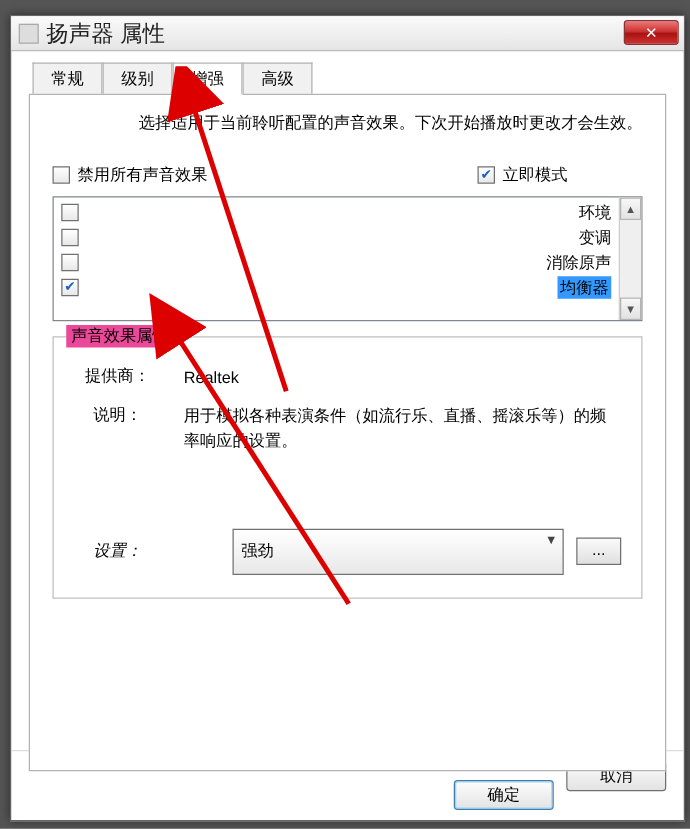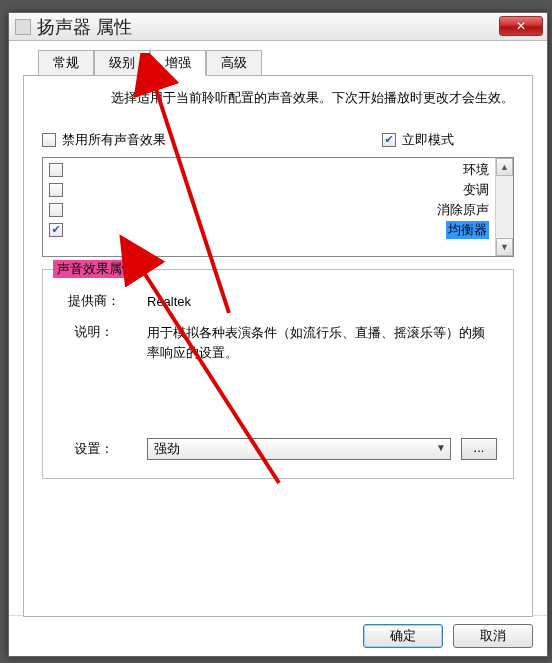--- a/index.html
+++ b/index.html
@@ -52,21 +52,21 @@
       text-align: center;
       font-size: 12px;
       line-height: 18px;
       cursor: pointer;
     }
     .client {
       padding: 8px 14px 8px 14px;
     }
     .tabbar {
       display: flex;
-      margin-left: 15px;
+      margin-left: 3px;
     }
     .tab {
       padding: 3px 14px;
       font-size: 13px;
       background: #f1f1f1;
       border: 1px solid #b3b3b3;
       border-bottom: none;
       margin-right: 0px;
       cursor: pointer;
       position: relative;
@@ -164,31 +164,32 @@
     }
     .prop-row { display: flex; margin-top: 6px; }
     .prop-label { width: 70px; text-align: center; margin-right: 18px; }
     .prop-val { flex: 1; line-height: 1.6; }
     
     .settings-row {
       position: absolute;
       bottom: 18px; left: 16px; right: 16px;
       display: flex; align-items: center;
     }
-    .settings-row .prop-label { width: 70px; }
+    .settings-row .prop-label { width: 70px; font-style: italic; }
     .dropdown {
       flex: 1;
-      height: 22px;
+      height: 37px;
       border: 1px solid #707070;
       background: linear-gradient(to bottom,#fff,#e8e8e8);
       display: flex; align-items: center;
       padding: 0 6px;
       margin-right: 10px;
       cursor: pointer;
       position: relative;
+      margin-left: 39px;
     }
     .dropdown .dd-arrow {
       position: absolute; right: 4px; top: 3px;
       font-size: 10px; color: #444;
     }
     .more-btn {
       width: 36px; height: 22px;
       border: 1px solid #707070;
       background: linear-gradient(to bottom,#fafafa,#e0e0e0);
       cursor: pointer;
@@ -212,20 +213,21 @@
       border: 1px solid #707070;
       background: linear-gradient(to bottom,#fdfdfd,#e3e3e3);
       border-radius: 3px;
       cursor: pointer;
       font-size: 13px;
       padding: 0 12px;
     }
     .btn.default {
       border: 1px solid #3c7fb1;
       box-shadow: 0 0 0 1px #a0d2f5 inset;
+      margin-top: 15px;
     }
     
     .arrow-svg {
       position: absolute;
       top: 40px; left: 70px;
       pointer-events: none;
       z-index: 10;
     }
   </style>
 </head>

